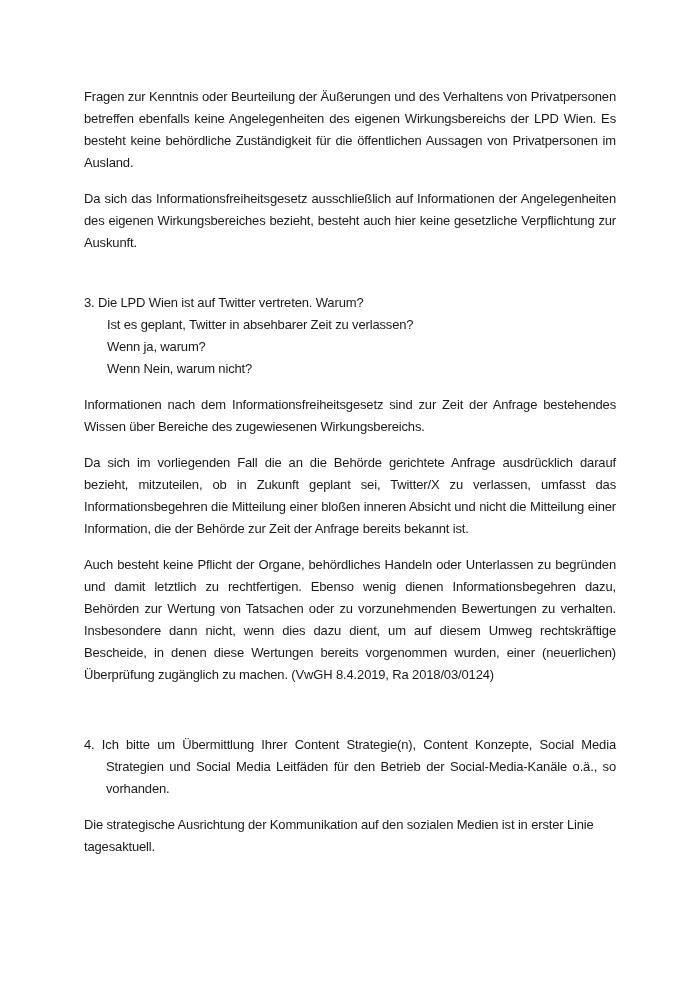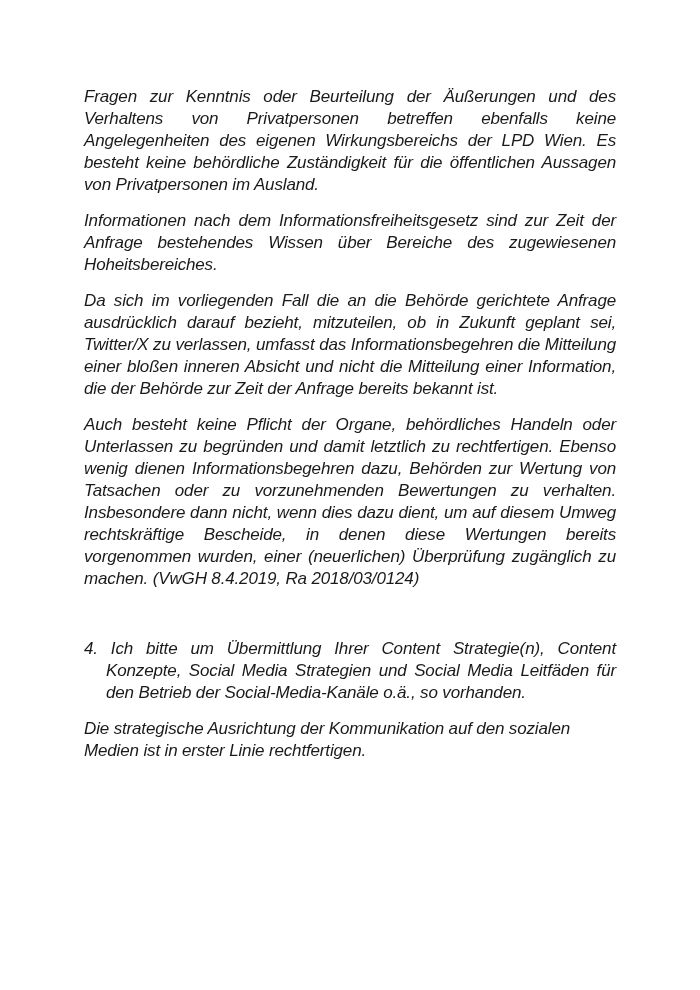--- a/index.html
+++ b/index.html
@@ -13,24 +13,23 @@
       position: relative;
       overflow: hidden;
       font-family: "Liberation Sans", "DejaVu Sans", sans-serif;
       color: #1a1a1a;
     }
     .page {
       position: absolute;
       left: 84px;
       top: 86px;
       width: 532px;
-      font-size: 17px;
+      font-size: 13px;
       line-height: 22px;
       letter-spacing: -0.15px;
-      font-style: italic;
     }
     .para {
       margin: 0;
       text-align: justify;
     }
     .para.left { text-align: left; }
     .gap-1 { margin-top: 14px; }
     .gap-2 { margin-top: 35px; }
     .item-head { margin: 0; }
     .sub-line {
@@ -44,26 +43,33 @@
       text-align: justify;
     }
   </style>
 </head>
 <body>
 
 <div class="page">
 
   <p class="para">Fragen zur Kenntnis oder Beurteilung der Äußerungen und des Verhaltens von Privatpersonen betreffen ebenfalls keine Angelegenheiten des eigenen Wirkungsbereichs der LPD Wien. Es besteht keine behördliche Zuständigkeit für die öffentlichen Aussagen von Privatpersonen im Ausland.</p>
 
+  <p class="para gap-1">Da sich das Informationsfreiheitsgesetz ausschließlich auf Informationen der Angelegenheiten des eigenen Wirkungsbereiches bezieht, besteht auch hier keine gesetzliche Verpflichtung zur Auskunft.</p>
 
+  <div class="gap-2" style="margin-top:38px;">
+    <p class="item-head">3. Die LPD Wien ist auf Twitter vertreten. Warum?</p>
+    <p class="sub-line">Ist es geplant, Twitter in absehbarer Zeit zu verlassen?</p>
+    <p class="sub-line">Wenn ja, warum?</p>
+    <p class="sub-line">Wenn Nein, warum nicht?</p>
+  </div>
 
-  <p class="para gap-1">Informationen nach dem Informationsfreiheitsgesetz sind zur Zeit der Anfrage bestehendes Wissen über Bereiche des zugewiesenen Hoheitsbereiches.</p>
+  <p class="para gap-1">Informationen nach dem Informationsfreiheitsgesetz sind zur Zeit der Anfrage bestehendes Wissen über Bereiche des zugewiesenen Wirkungsbereichs.</p>
 
   <p class="para gap-1">Da sich im vorliegenden Fall die an die Behörde gerichtete Anfrage ausdrücklich darauf bezieht, mitzuteilen, ob in Zukunft geplant sei, Twitter/X zu verlassen, umfasst das Informationsbegehren die Mitteilung einer bloßen inneren Absicht und nicht die Mitteilung einer Information, die der Behörde zur Zeit der Anfrage bereits bekannt ist.</p>
 
   <p class="para gap-1">Auch besteht keine Pflicht der Organe, behördliches Handeln oder Unterlassen zu begründen und damit letztlich zu rechtfertigen. Ebenso wenig dienen Informationsbegehren dazu, Behörden zur Wertung von Tatsachen oder zu vorzunehmenden Bewertungen zu verhalten. Insbesondere dann nicht, wenn dies dazu dient, um auf diesem Umweg rechtskräftige Bescheide, in denen diese Wertungen bereits vorgenommen wurden, einer (neuerlichen) Überprüfung zugänglich zu machen. (VwGH 8.4.2019, Ra 2018/03/0124)</p>
 
   <p class="hanging gap-2" style="margin-top:48px;">4.&nbsp;Ich bitte um Übermittlung Ihrer Content Strategie(n), Content Konzepte, Social Media Strategien und Social Media Leitfäden für den Betrieb der Social-Media-Kanäle o.ä., so vorhanden.</p>
 
-  <p class="para left gap-1">Die strategische Ausrichtung der Kommunikation auf den sozialen Medien ist in erster Linie rechtfertigen.</p>
+  <p class="para left gap-1">Die strategische Ausrichtung der Kommunikation auf den sozialen Medien ist in erster Linie tagesaktuell.</p>
 
 
 </div>
 
 </body></html>

